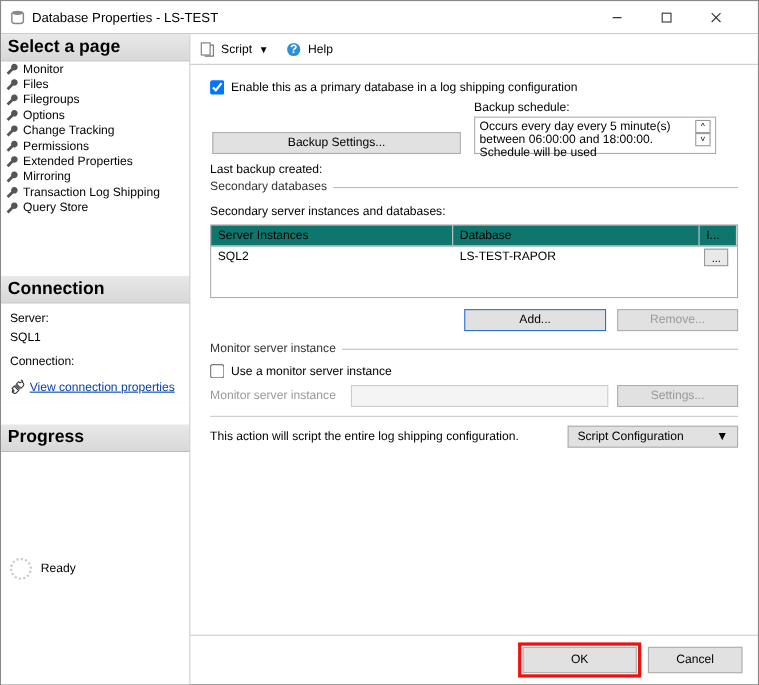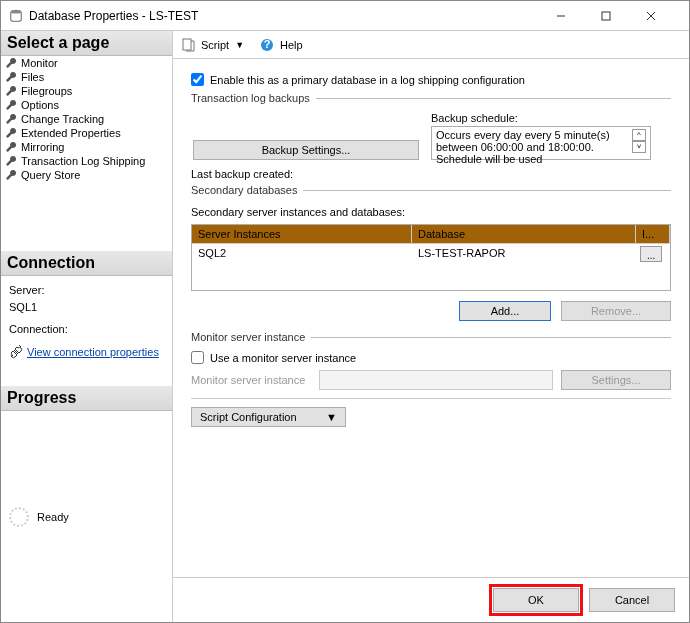--- a/index.html
+++ b/index.html
@@ -31,33 +31,33 @@
 .groupline { display: flex; align-items: center; margin: 4px 0 8px 0; gap: 6px; color: #333; }
 .groupline .gl { flex: 1; height: 1px; background: #bbb; }
 .row2 { display: flex; gap: 10px; margin: 4px 0 6px 0; }
 .btn { background: #e1e1e1; border: 1px solid #adadad; padding: 2px 10px; text-align: center; min-height: 20px; display:inline-flex;align-items:center;justify-content:center;}
 .btn-disabled { color: #999; }
 .sched-box { border: 1px solid #adadad; padding: 2px 4px; width: 220px; height: 34px; display: flex; align-items: flex-start; }
 .sched-text { flex:1; }
 .spin { width: 14px; display: flex; flex-direction: column; }
 .spin div { height: 12px; border: 1px solid #999; font-size: 8px; text-align: center; line-height: 10px; }
 .tbl-wrap { border: 1px solid #adadad; margin-top: 6px; }
-.tbl-head { display: flex; background: #a16207; border-bottom: 1px solid #ccc; }
+.tbl-head { display: flex; background: #0f766e; border-bottom: 1px solid #ccc; }
 .tbl-head div { padding: 3px 6px; border-right: 1px solid #ccc; }
 .col-s { width: 220px; } .col-d { flex:1; } .col-e { width: 34px; }
 .tbl-row { display: flex; }
 .tbl-row div { padding: 3px 6px; }
 .ellips { width: 22px; height: 16px; border:1px solid #999; background:#e9e9e9; text-align:center; line-height:12px; font-size:10px;}
 .addrem { display: flex; justify-content: flex-end; gap: 10px; margin: 10px 0; }
-.add-btn { border:1px solid #2a6fd6; width: 92px; }
+.add-btn { border:1px solid #2a6fd6; width: 129px; }
 .rem-btn { width: 110px; }
 .msi-row { display: flex; align-items: center; gap: 8px; margin: 4px 0; }
 .msi-input { flex:1; height: 20px; border:1px solid #ccc; background:#f4f4f4; }
 .footer { border-top: 1px solid #ccc; padding: 10px 14px; display: flex; justify-content: flex-end; gap: 10px; }
-.ok-btn { width: 86px; height: 24px; outline: 3px solid #e11; outline-offset: 1px; }
+.ok-btn { width: 104px; height: 24px; outline: 3px solid #e11; outline-offset: 1px; }
 .cancel-btn { width: 86px; height: 24px; }
 input[type=checkbox]{ margin:0; width:13px; height:13px; }
 .script-conf { width: 155px; justify-content: space-between; padding: 2px 8px; }
 </style>
 </head>
 <body>
 
 <div class="window">
   <div class="titlebar">
     <svg class="db-icon" viewBox="0 0 16 16">
@@ -113,20 +113,26 @@
         <div class="page-item">
             <svg class="wrench-icon" viewBox="0 0 12 12">
               <path d="M8 1a3 3 0 0 0-2.8 4L1 9.2 2.8 11 7 6.8A3 3 0 1 0 8 1z" fill="#555"></path>
             </svg>
             <span>Change Tracking</span>
           </div>
         <div class="page-item">
             <svg class="wrench-icon" viewBox="0 0 12 12">
               <path d="M8 1a3 3 0 0 0-2.8 4L1 9.2 2.8 11 7 6.8A3 3 0 1 0 8 1z" fill="#555"></path>
             </svg>
+            <span>Permissions</span>
+          </div>
+        <div class="page-item">
+            <svg class="wrench-icon" viewBox="0 0 12 12">
+              <path d="M8 1a3 3 0 0 0-2.8 4L1 9.2 2.8 11 7 6.8A3 3 0 1 0 8 1z" fill="#555"></path>
+            </svg>
             <span>Extended Properties</span>
           </div>
         <div class="page-item">
             <svg class="wrench-icon" viewBox="0 0 12 12">
               <path d="M8 1a3 3 0 0 0-2.8 4L1 9.2 2.8 11 7 6.8A3 3 0 1 0 8 1z" fill="#555"></path>
             </svg>
             <span>Mirroring</span>
           </div>
         <div class="page-item">
             <svg class="wrench-icon" viewBox="0 0 12 12">
@@ -175,24 +181,20 @@
             <circle cx="7" cy="7" r="6" fill="#2b90d9"></circle>
             <text x="7" y="10" text-anchor="middle" fill="#fff" font-size="9" font-weight="bold">?</text>
           </svg>
         <span>Help</span>
       </div>
       <div class="content">
         <div class="chk-row">
           <input type="checkbox" checked="" style="">
           <span>Enable this as a primary database in a log shipping configuration</span>
         </div>
-        <div class="groupline">
-            <span>Transaction log backups</span>
-            <div class="gl"></div>
-          </div>
         <div class="row2" style="align-items:flex-end;">
           <div style="flex:1;display:flex;justify-content:center;">
             <div class="btn" style="width:226px">
                 <span>Backup Settings...</span>
               </div>
           </div>
           <div style="width:240px">
             <div style="margin-bottom:2px">Backup schedule:</div>
             <div class="sched-box">
               <div class="sched-text">Occurs every day every 5 minute(s) between 06:00:00 and 18:00:00. Schedule will be used</div>
@@ -242,20 +244,21 @@
         </div>
         <div class="msi-row">
           <span style="color:#999;width:120px">Monitor server instance</span>
           <div class="msi-input"></div>
           <div class="btn btn-disabled" style="width:110px">
               <span>Settings...</span>
             </div>
         </div>
         <div style="height:1px;background:#ccc;margin:8px 0"></div>
         <div style="display:flex;align-items:center;gap:10px">
+          <span style="flex:1">This action will script the entire log shipping configuration.</span>
           <div class="btn script-conf">
             <span>Script Configuration</span>
               <span>▼</span>
           </div>
         </div>
       </div>
       <div class="footer">
         <div class="btn ok-btn">
             <span>OK</span>
           </div>

